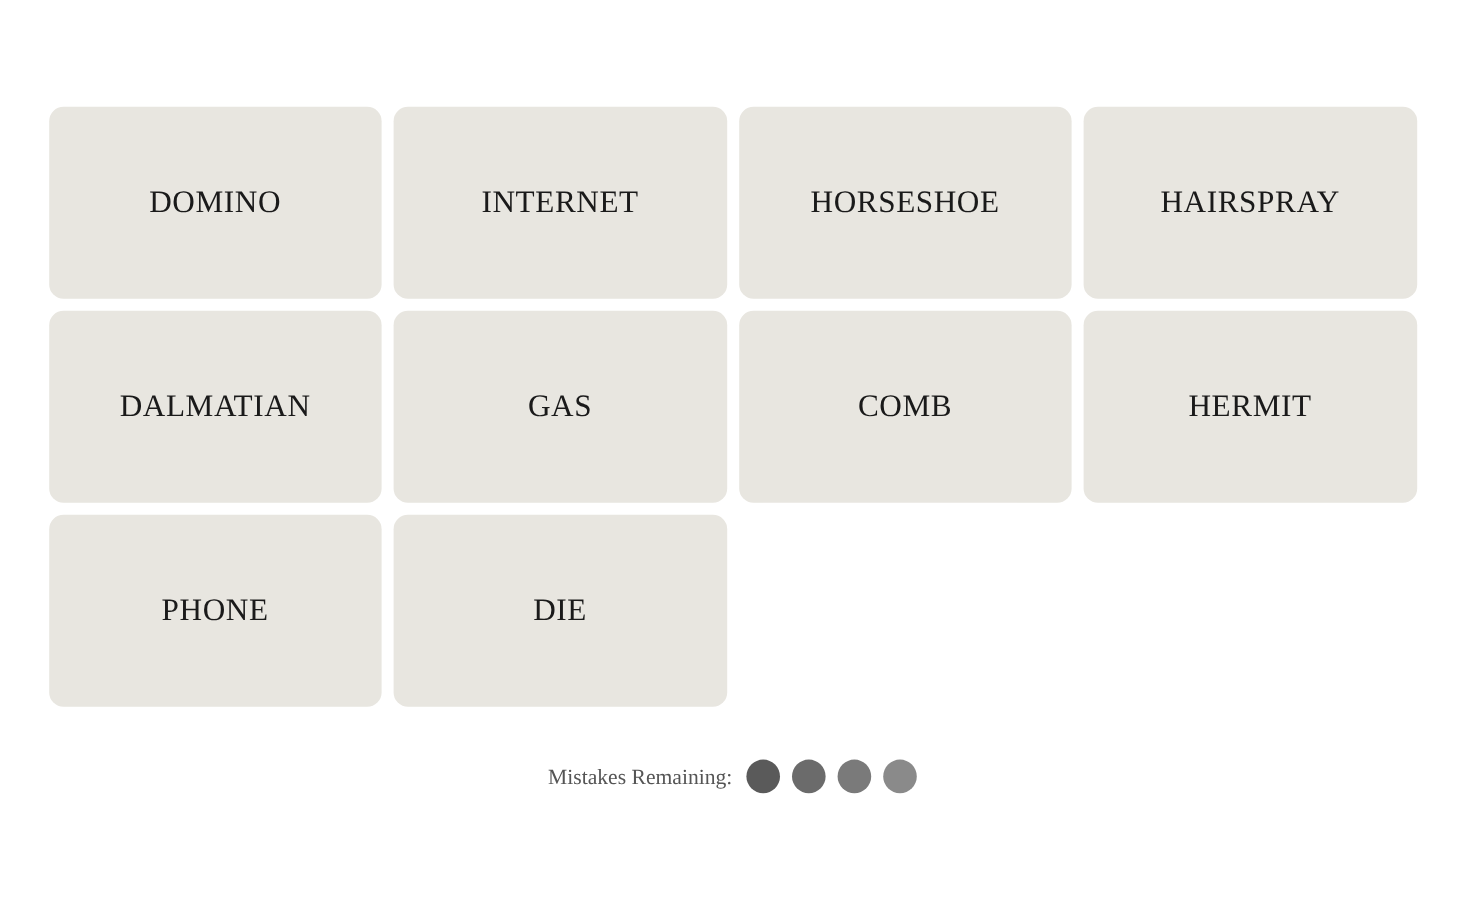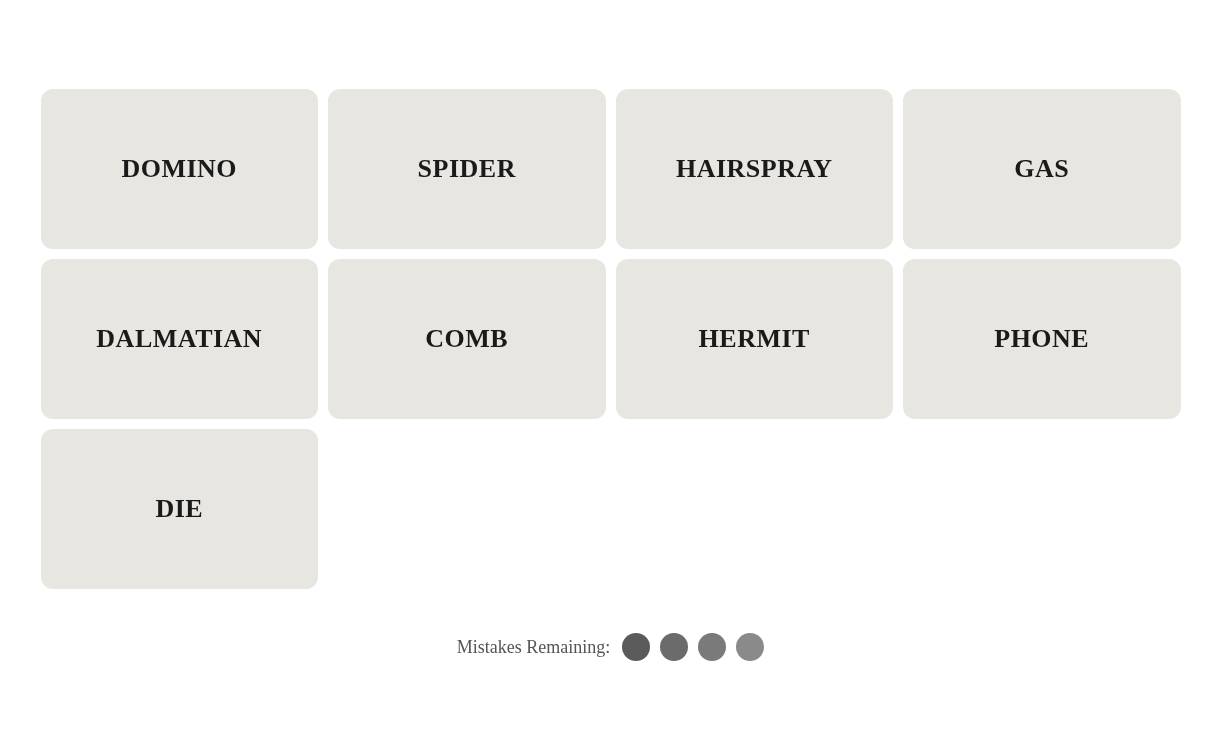--- a/index.html
+++ b/index.html
@@ -35,21 +35,21 @@
       align-items: center;
       justify-content: center;
       height: 160px;
       cursor: pointer;
       user-select: none;
       transition: background-color 0.15s ease;
     }
 
     .word-label {
       font-size: 26px;
-      font-weight: 700;
+      font-weight: 400;
       color: #1a1a1a;
       text-transform: uppercase;
       letter-spacing: 0.5px;
       text-align: center;
       padding: 10px;
     }
 
     .mistakes-section {
       display: flex;
       align-items: center;
@@ -82,30 +82,33 @@
     .dot-4 { background-color: #8a8a8a; }
   </style>
 </head>
 <body>
 
 <div class="game-grid">
 <div class="word-card">
       <span class="word-label">DOMINO</span>
     </div>
     <div class="word-card">
-      <span class="word-label">SPIDER</span>
+      <span class="word-label">INTERNET</span>
+    </div>
+    <div class="word-card">
+      <span class="word-label">HORSESHOE</span>
     </div>
     <div class="word-card">
       <span class="word-label">HAIRSPRAY</span>
     </div>
     <div class="word-card">
-      <span class="word-label">GAS</span>
+      <span class="word-label">DALMATIAN</span>
     </div>
     <div class="word-card">
-      <span class="word-label">DALMATIAN</span>
+      <span class="word-label">GAS</span>
     </div>
     <div class="word-card">
       <span class="word-label">COMB</span>
     </div>
     <div class="word-card">
       <span class="word-label">HERMIT</span>
     </div>
     <div class="word-card">
       <span class="word-label">PHONE</span>
     </div>

